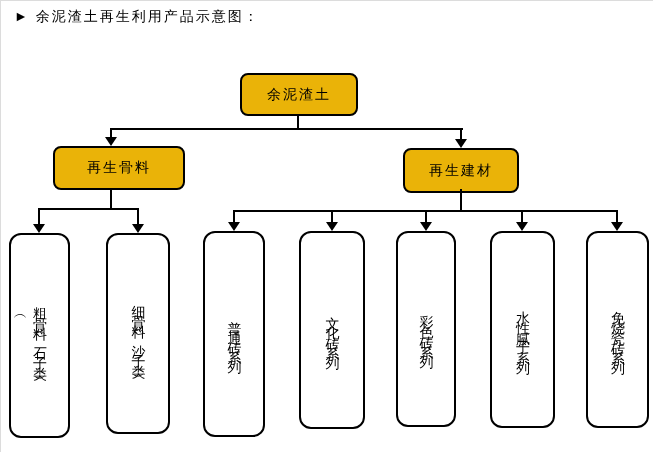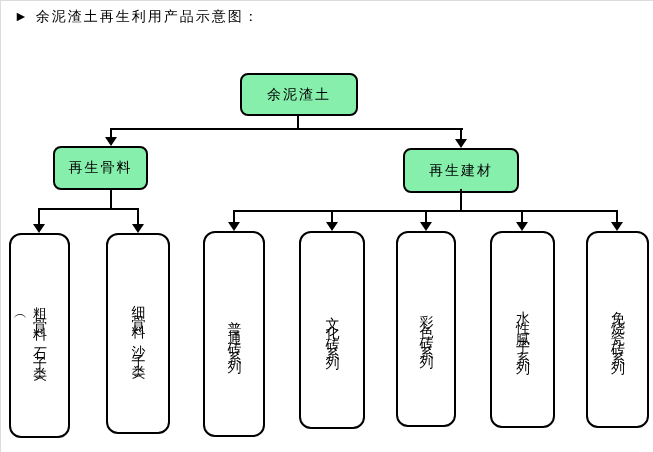--- a/index.html
+++ b/index.html
@@ -15,21 +15,21 @@
   }
   .title-row{
     position:absolute;left:13px;top:6px;
     display:flex;align-items:center;gap:8px;
     white-space:nowrap;
   }
   .bullet{font-size:14px;line-height:1;}
   .title{font-size:14px;letter-spacing:2px;line-height:20px;}
   .hbox{
     position:absolute;box-sizing:border-box;
-    background:#86efac;border:2px solid #000;border-radius:8px;
+    background:#eab308;border:2px solid #000;border-radius:8px;
     display:flex;align-items:center;justify-content:center;
     font-size:14px;letter-spacing:2px;
   }
   .vbox{
     position:absolute;box-sizing:border-box;
     background:#fff;border:2px solid #000;border-radius:12px;
     display:flex;align-items:center;justify-content:center;
   }
   .vtext{
     writing-mode:vertical-rl;text-orientation:mixed;
@@ -63,21 +63,21 @@
     <span>余泥渣土</span>
   </div>
 
   <div class="line" style="left:296px;top:113px;width:2px;height:16px;"></div>
   <div class="line" style="left:109px;top:127px;width:353px;height:2px;"></div>
   <div class="line" style="left:109px;top:127px;width:2px;height:10px;"></div>
   <div class="arrow-down" style="left:104px;top:136px;"></div>
   <div class="line" style="left:459px;top:127px;width:2px;height:12px;"></div>
   <div class="arrow-down" style="left:454px;top:138px;"></div>
 
-  <div class="hbox" style="left:52px;top:145px;width:95px;height:44px;">
+  <div class="hbox" style="left:52px;top:145px;width:132px;height:44px;">
     <span>再生骨料</span>
   </div>
   <div class="hbox" style="left:402px;top:147px;width:116px;height:45px;">
     <span>再生建材</span>
   </div>
 
   <div class="line" style="left:109px;top:187px;width:2px;height:22px;"></div>
   <div class="line" style="left:37px;top:207px;width:101px;height:2px;"></div>
   <div class="line" style="left:37px;top:207px;width:2px;height:16px;"></div>
   <div class="arrow-down" style="left:32px;top:223px;"></div>

